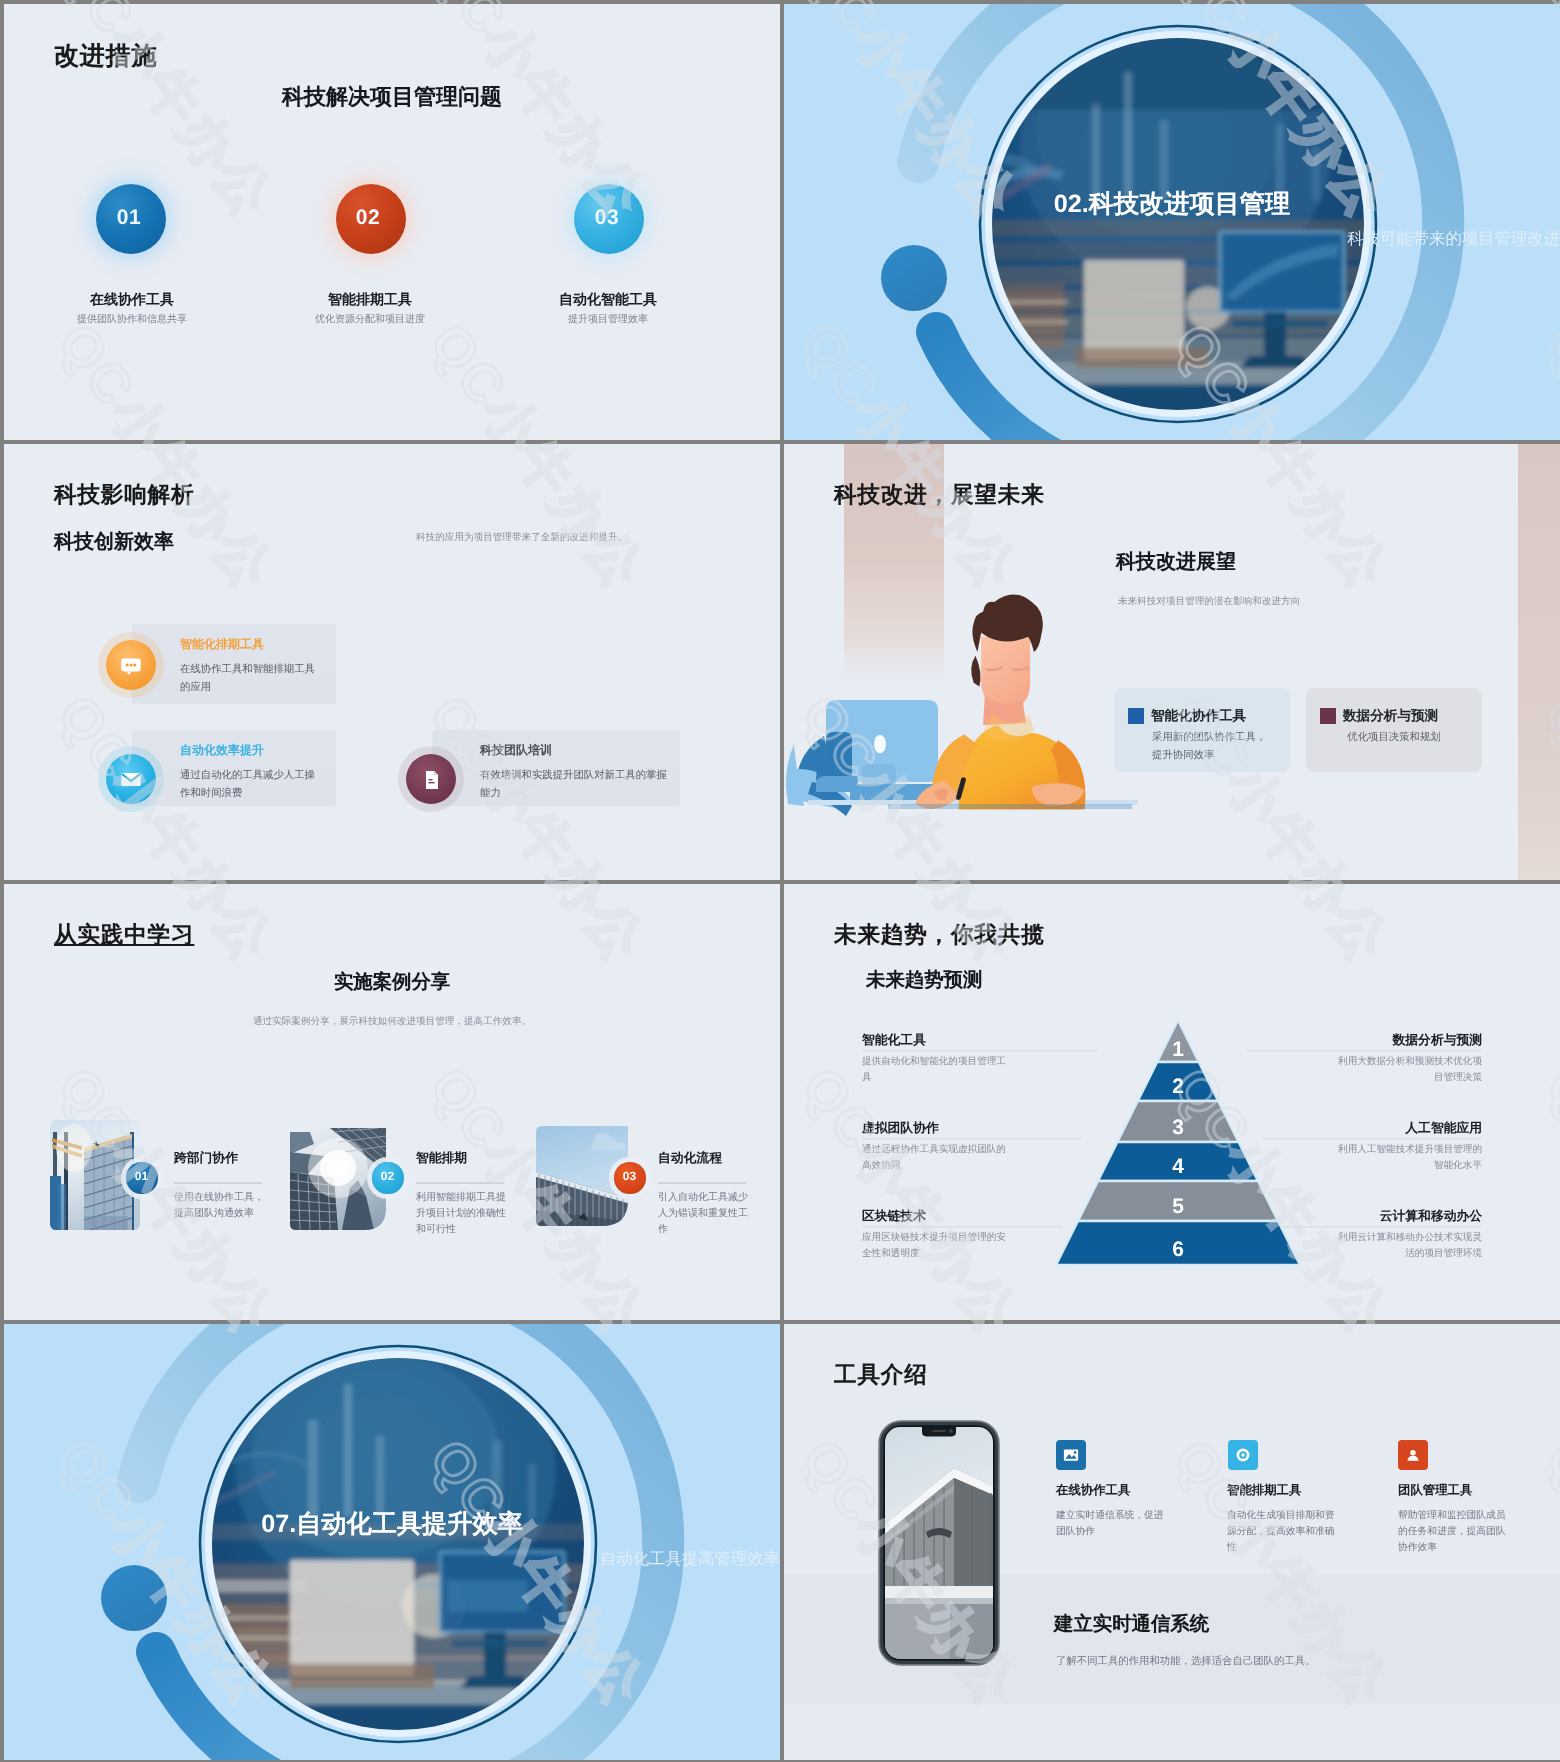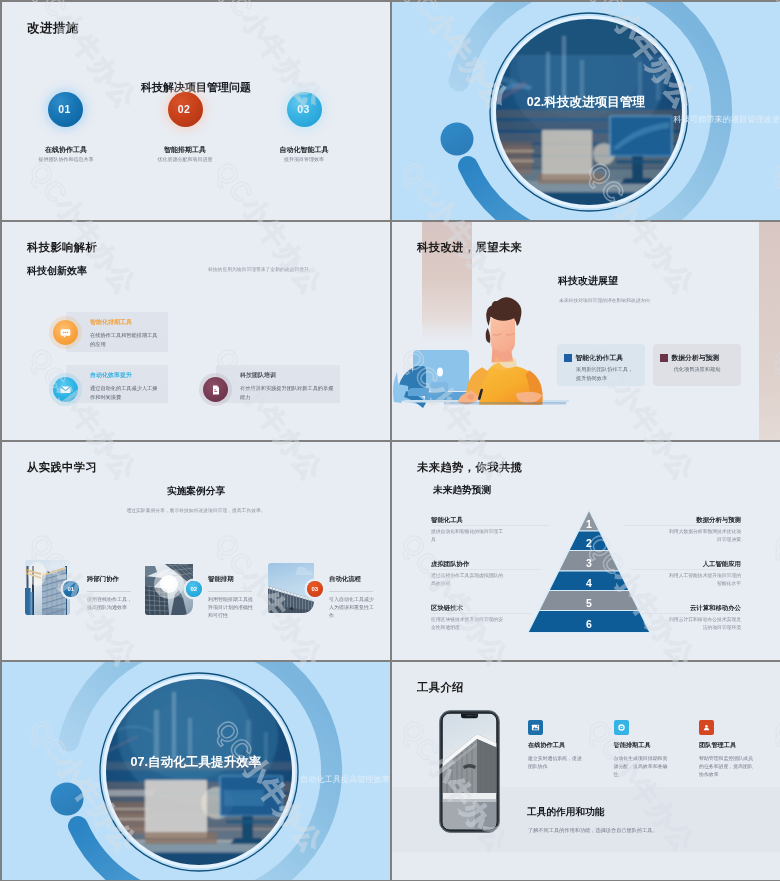--- a/index.html
+++ b/index.html
@@ -8,21 +8,21 @@
   -webkit-font-smoothing:antialiased;}
 .grid{position:absolute;left:0;top:0;width:780px;height:881px;display:grid;
   grid-template-columns:388px 388px;grid-template-rows:repeat(4,218px);
   gap:2px;padding:2px;box-sizing:border-box;background:#808080;}
 .slide{position:relative;overflow:hidden;background:#e8ecf3;}
 .wmlayer{position:absolute;left:0;top:0;width:780px;height:881px;pointer-events:none;z-index:50;opacity:.45;}
 
 .stitle{position:absolute;font-weight:bold;color:#1a1a1a;letter-spacing:.4px;}
 
 #s1 .h1{left:25px;top:18px;font-size:12.5px;}
-#s1 .h2{position:absolute;left:0;right:0;top:39px;text-align:center;font-size:11px;font-weight:bold;color:#15191e;margin-top:39px;}
+#s1 .h2{position:absolute;left:0;right:0;top:39px;text-align:center;font-size:11px;font-weight:bold;color:#15191e;}
 .numcircle{position:absolute;width:35px;height:35px;border-radius:50%;
   display:flex;align-items:center;justify-content:center;color:#eef8ff;
   font-size:10.5px;line-height:7px;font-weight:bold;letter-spacing:.3px;padding-right:2px;box-sizing:border-box;}
 .numlabel{position:absolute;width:150px;text-align:center;font-size:7px;font-weight:bold;color:#1b1f24;}
 .numdesc{position:absolute;width:150px;text-align:center;font-size:5px;color:#7a828e;}
 #s1 .c1{left:46px;top:90px;background:radial-gradient(circle at 35% 28%,#2d8cc9 0%,#1775b5 45%,#0c5e9b 100%);
   box-shadow:0 0 9px 3px rgba(170,215,245,.75);}
 #s1 .c2{left:165.5px;top:90px;background:radial-gradient(circle at 35% 28%,#d8522a 0%,#c8411a 45%,#ab3111 100%);
   box-shadow:0 0 9px 3px rgba(247,210,196,.8);}
 #s1 .c3{left:285px;top:90px;background:radial-gradient(circle at 35% 28%,#63c9ee 0%,#37b2e2 45%,#1c9ad1 100%);
@@ -71,21 +71,21 @@
 .s4card{position:absolute;border-radius:4px;z-index:3;}
 .sq{position:absolute;left:7px;top:10px;width:7.5px;height:7.5px;display:inline-block;}
 .sq-blue{background:#1f5fa8;}
 .sq-maroon{background:#6b3346;}
 .s4ct{position:absolute;left:18.5px;top:9px;font-size:6.8px;font-weight:bold;color:#23272e;}
 .s4cd{position:absolute;left:19px;top:21px;width:62px;font-size:5.2px;color:#5b636d;line-height:8.5px;}
 #s4 .s4c1{left:165px;top:122px;width:88px;height:42px;background:#dae5ee;}
 #s4 .s4c2{left:261px;top:122px;width:88px;height:42px;background:#dfe0e6;}
 #s4 .s4c2 .s4cd{text-align:center;left:12px;width:64px;}
 
-#s5 .h1{left:25px;top:18px;font-size:11.3px;}
+#s5 .h1{left:25px;top:18px;font-size:11.3px;text-decoration:underline;}
 #s5 .s5h{position:absolute;left:0;right:0;top:43px;text-align:center;font-size:9.7px;font-weight:bold;color:#15191e;}
 #s5 .s5lead{position:absolute;left:0;right:0;top:65px;text-align:center;font-size:4.8px;color:#8a919c;}
 .s5img{position:absolute;}
 .numsm{position:absolute;width:15.5px;height:15.5px;border-radius:50%;display:flex;
   align-items:center;justify-content:center;color:#fff;font-size:6px;font-weight:bold;z-index:4;}
 .s5t{position:absolute;font-size:6.4px;font-weight:bold;color:#1b1f24;}
 .s5line{position:absolute;height:1px;background:#ccd3db;}
 .s5d{position:absolute;font-size:5px;color:#707884;line-height:8.2px;}
 #s5 .p1{left:23px;top:118px;}
 #s5 .n51{left:61px;top:139px;background:radial-gradient(circle at 38% 30%,#2f86c2 0%,#1a6ca8 55%,#12578c 100%);box-shadow:0 0 0 2.5px rgba(233,239,245,.92);}
@@ -707,21 +707,21 @@
       <div class="s8ic i83">
         <svg viewBox="0 0 24 24" width="9" height="9">
           <circle cx="12" cy="9" r="3.6" fill="#fff"></circle>
           <path d="M4.5 19.5 q1.2 -6.6 7.5 -6.6 q6.3 0 7.5 6.6 z" fill="#fff"></path>
         </svg>
       </div>
       <div class="s8t">团队管理工具</div>
       <div class="s8d">帮助管理和监控团队成员的任务和进度，提高团队协作效率</div>
     </div>
 
-    <div class="s8bh">工具的作用和功能</div>
+    <div class="s8bh">建立实时通信系统</div>
     <div class="s8bd">了解不同工具的作用和功能，选择适合自己团队的工具。</div>
   </div>
 </div>
 
 <div class="wmlayer">
   <svg width="780" height="881" viewBox="0 0 780 881">
     <defs>
       <g id="wmmark">
         <g fill="none" stroke="#d6dce5" stroke-width="2.1" stroke-linejoin="round" stroke-linecap="round">
           <path d="M10 22 q-9 0 -9 11 q0 11 9 11 q9 0 9 -11 q0 -11 -9 -11 z"></path>

